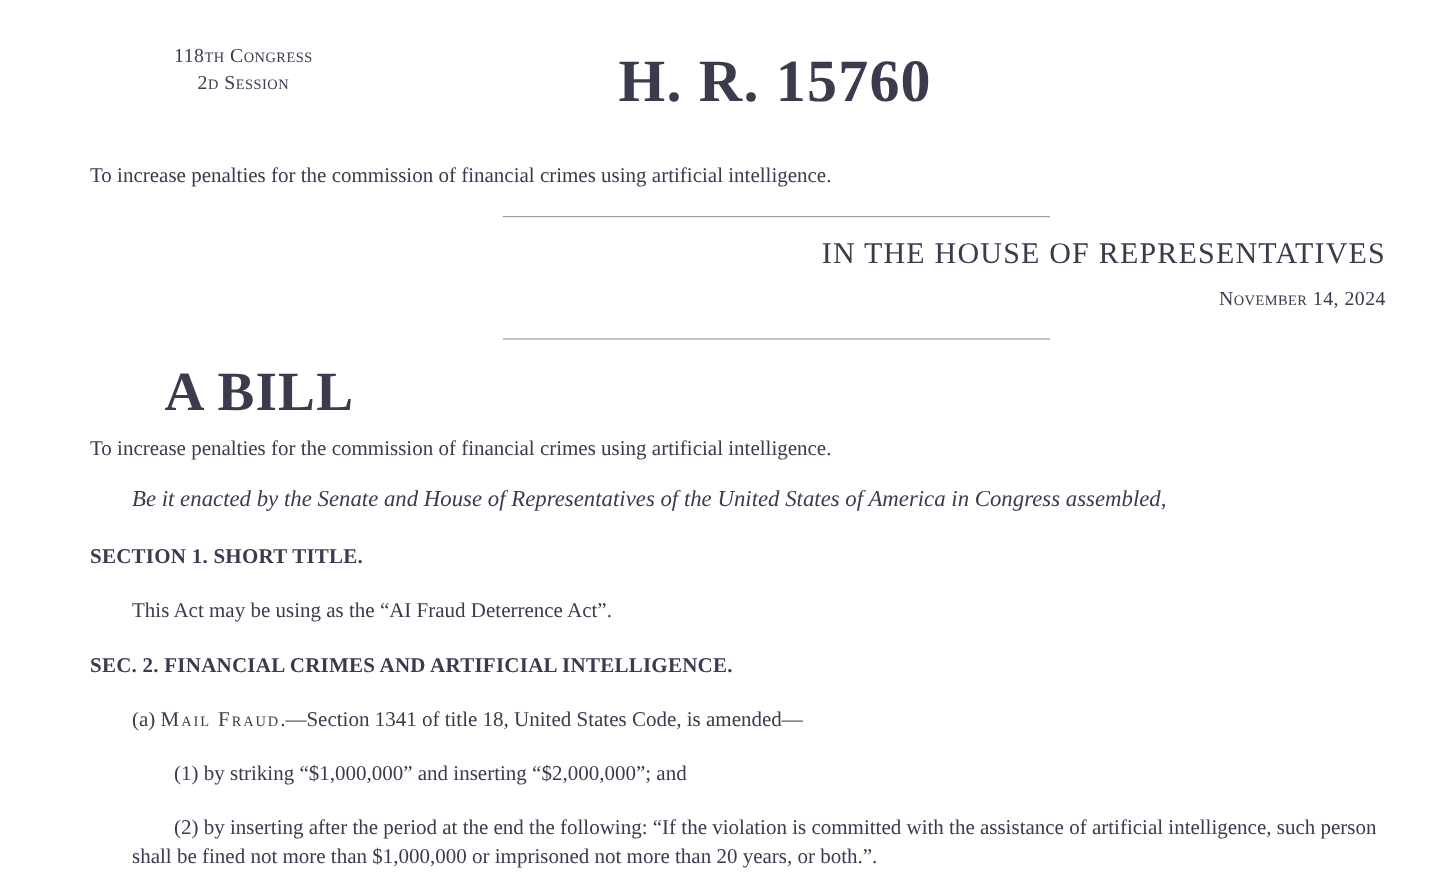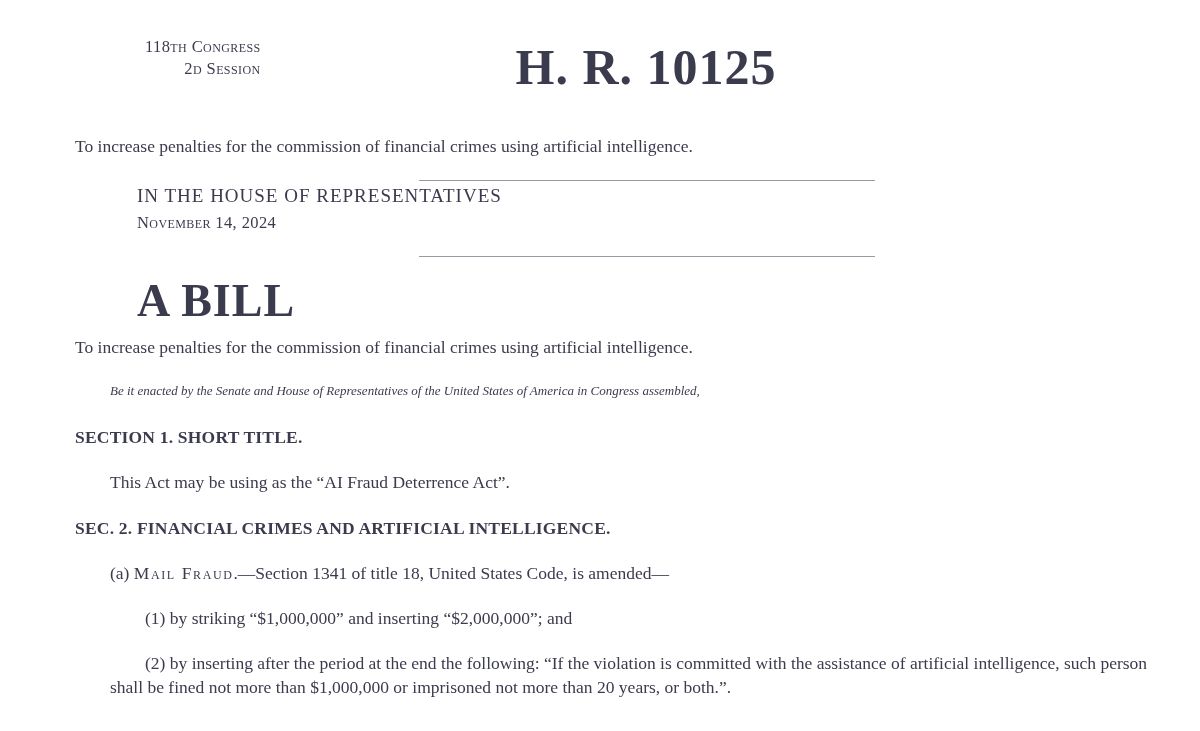--- a/index.html
+++ b/index.html
@@ -12,65 +12,65 @@
     color: #3b3b4e;
   }
   .page { padding: 36px 45px 0 75px; }
 
   .sc { font-variant: small-caps; letter-spacing: 0.4px; }
   .sc-wide { font-variant: small-caps; letter-spacing: 1.6px; }
 
   .bill-header { position: relative; height: 72px; }
   .congress-block {
     position: absolute; left: 70px; top: 0;
-    text-align: right; font-size: 16.5px; line-height: 22px;
+    text-align: center; font-size: 16.5px; line-height: 22px;
   }
   .bill-number {
     position: absolute; left: 0; right: 0; top: 2px;
     margin: 0; text-align: center; padding-left: 62px;
     font-size: 50px; font-weight: bold; letter-spacing: 1px;
   }
 
   .official-title { font-size: 17.5px; line-height: 24px; margin: 26px 0 0 0; }
 
   .rule { border: 0; border-top: 1px solid #9a9aa5; width: 456px; margin: 22px 0 0 344px; height: 0; }
   .rule-bottom { margin-top: 22px; }
 
   .chamber-heading {
-    font-size: 19px; line-height: 29px; 
-    text-align: left; padding-left: 62px; letter-spacing: 1px;
+    font-size: 25px; line-height: 29px; margin-top: 16px;
+    text-align: right; padding-left: 62px; letter-spacing: 1px;
   }
-  .intro-date { font-size: 16.5px; line-height: 22px; margin-top: 2px; text-align: left; padding-left: 62px; }
+  .intro-date { font-size: 16.5px; line-height: 22px; margin-top: 12px; text-align: right; padding-left: 62px; }
   .sponsor-line { font-size: 16.5px; line-height: 22px; margin: 0; text-align: center; padding-left: 30px; }
 
   .bill-type {
     font-size: 46px; font-weight: bold; margin: 18px 0 0 0; line-height: 52px;
     padding-left: 62px; letter-spacing: 1px;
   }
   .long-title { font-size: 17.5px; line-height: 24px; margin: 8px 0 0 0; }
 
-  .enacting-clause { font-style: italic; font-size: 13px; line-height: 24px; margin: 20px 0 0 0; text-indent: 35px; }
+  .enacting-clause { font-style: italic; font-size: 19px; line-height: 24px; margin: 20px 0 0 0; text-indent: 35px; }
 
   .section-heading { font-size: 17.5px; font-weight: bold; line-height: 24px; margin: 22px 0 0 0; letter-spacing: 0.2px; }
 
   .body-para { font-size: 17.5px; line-height: 24px; margin: 21px 0 0 0; }
   .indent-1 { text-indent: 35px; }
   .indent-2 { margin-left: 35px; text-indent: 35px; }
 </style>
 </head>
 <body>
 
 <div class="page">
 
   <header class="bill-header">
     <div class="congress-block">
       <div class="sc">118th Congress</div>
       <div class="sc">2d Session</div>
     </div>
-    <h1 class="bill-number">H. R. 10125</h1>
+    <h1 class="bill-number">H. R. 15760</h1>
   </header>
 
   <p class="official-title">To increase penalties for the commission of financial crimes using artificial intelligence.</p>
 
   <hr class="rule">
 
   <div class="chamber-heading">IN THE HOUSE OF REPRESENTATIVES</div>
 
   <div class="intro-date sc">November 14, 2024</div>
 

